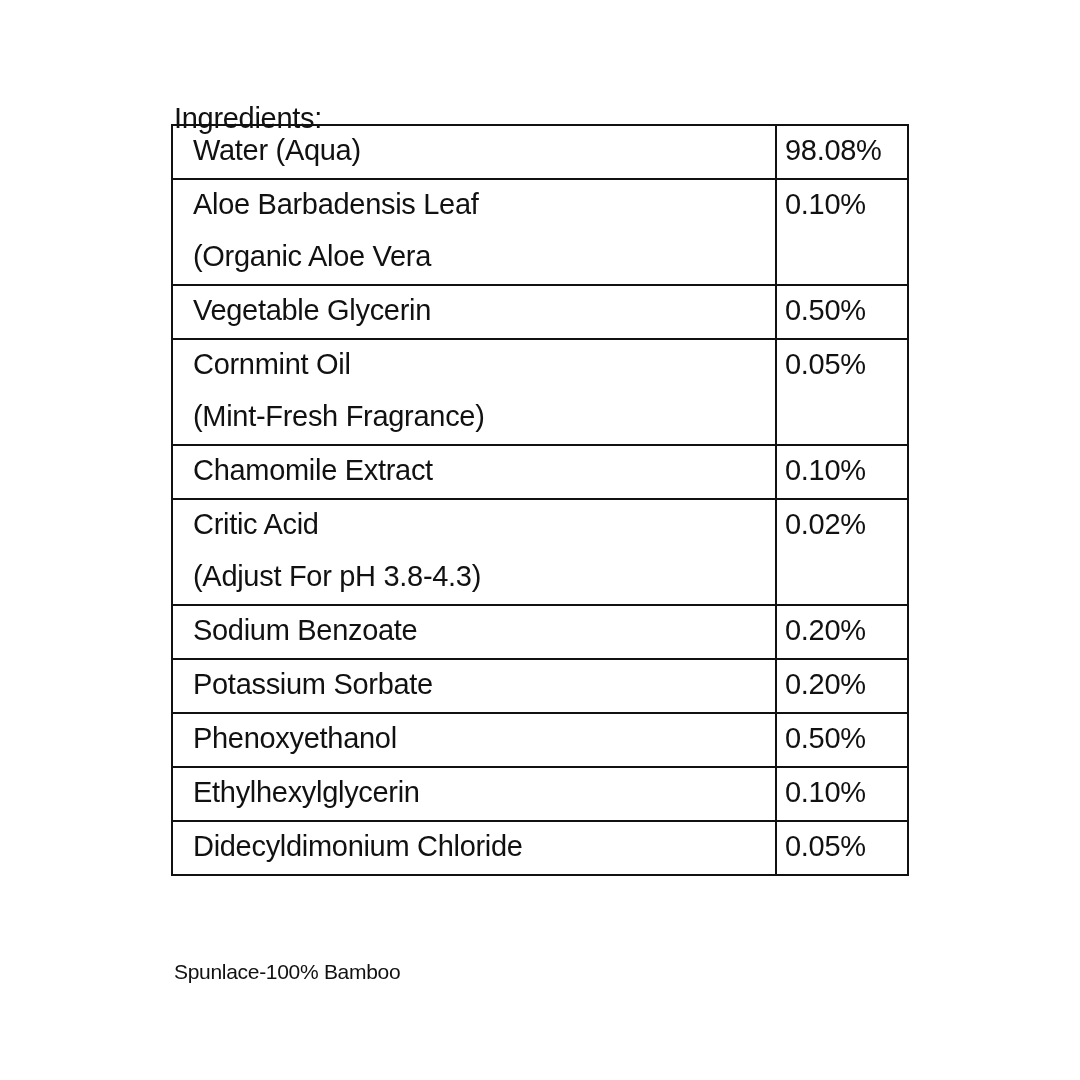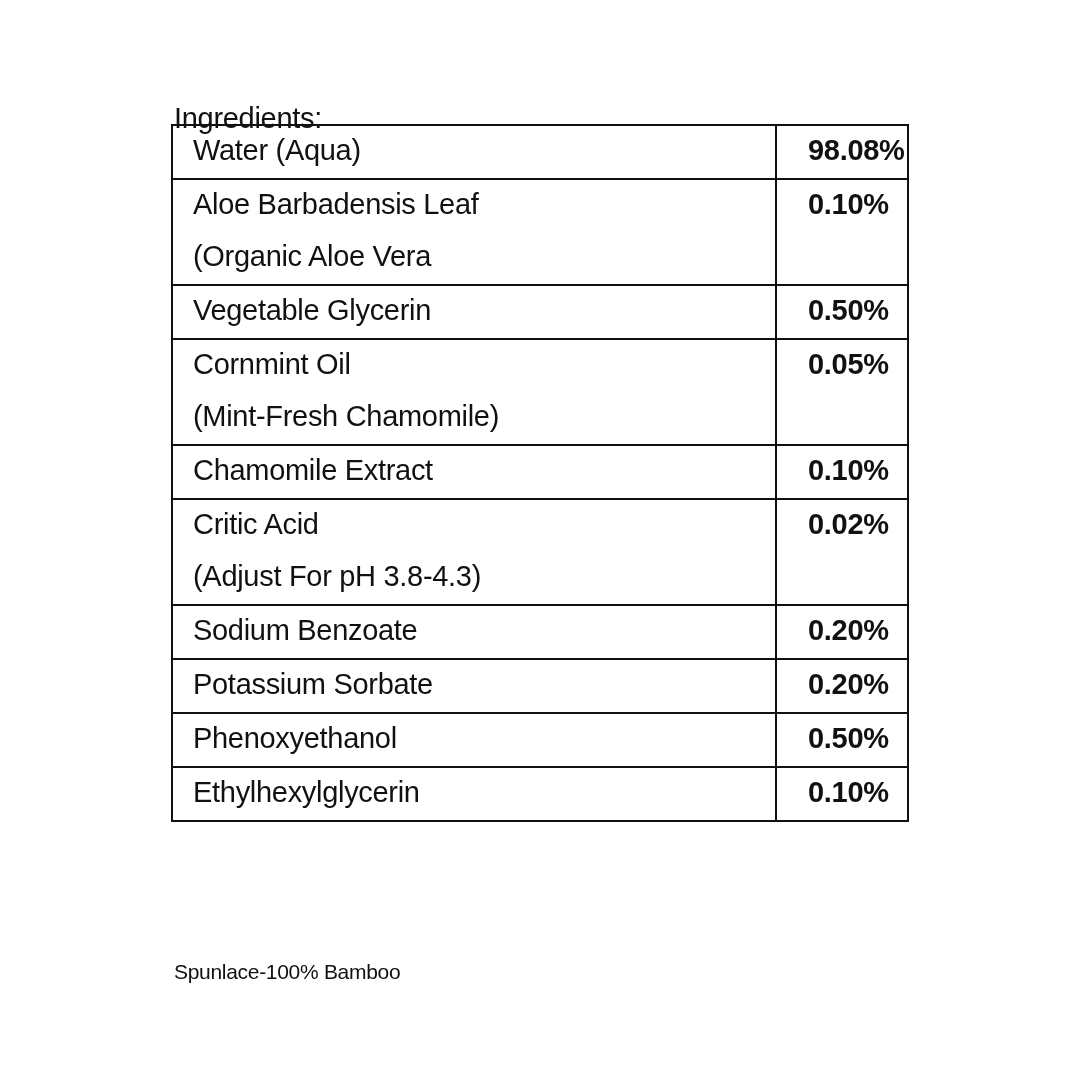--- a/index.html
+++ b/index.html
@@ -37,22 +37,21 @@
     .ingredients-table td {
       border: 2px solid #111111;
       vertical-align: top;
       padding: 0;
     }
     .ingredients-table td.name-cell {
       width: 582px;
       padding-left: 20px;
     }
     .ingredients-table td.pct-cell {
-      padding-left: 31px;
-      font-weight: bold;
+      padding-left: 8px;
     }
     .cell-line {
       display: block;
       height: 52px;
       line-height: 48px;
       white-space: nowrap;
     }
     .footer-note {
       position: absolute;
       left: 174px;
@@ -90,21 +89,21 @@
       <td class="name-cell">
         <span class="cell-line">Vegetable Glycerin</span>
       </td>
       <td class="pct-cell">
         <span class="cell-line">0.50%</span>
       </td>
     </tr>
     <tr>
       <td class="name-cell">
         <span class="cell-line">Cornmint Oil</span>
-        <span class="cell-line">(Mint-Fresh Chamomile)</span>
+        <span class="cell-line">(Mint-Fresh Fragrance)</span>
       </td>
       <td class="pct-cell">
         <span class="cell-line">0.05%</span>
       </td>
     </tr>
     <tr>
       <td class="name-cell">
         <span class="cell-line">Chamomile Extract</span>
       </td>
       <td class="pct-cell">
@@ -145,16 +144,24 @@
       </td>
     </tr>
     <tr>
       <td class="name-cell">
         <span class="cell-line">Ethylhexylglycerin</span>
       </td>
       <td class="pct-cell">
         <span class="cell-line">0.10%</span>
       </td>
     </tr>
+    <tr>
+      <td class="name-cell">
+        <span class="cell-line">Didecyldimonium Chloride</span>
+      </td>
+      <td class="pct-cell">
+        <span class="cell-line">0.05%</span>
+      </td>
+    </tr>
   </tbody>
 </table>
 
 <div class="footer-note">Spunlace-100% Bamboo</div>
 
 </body></html>

